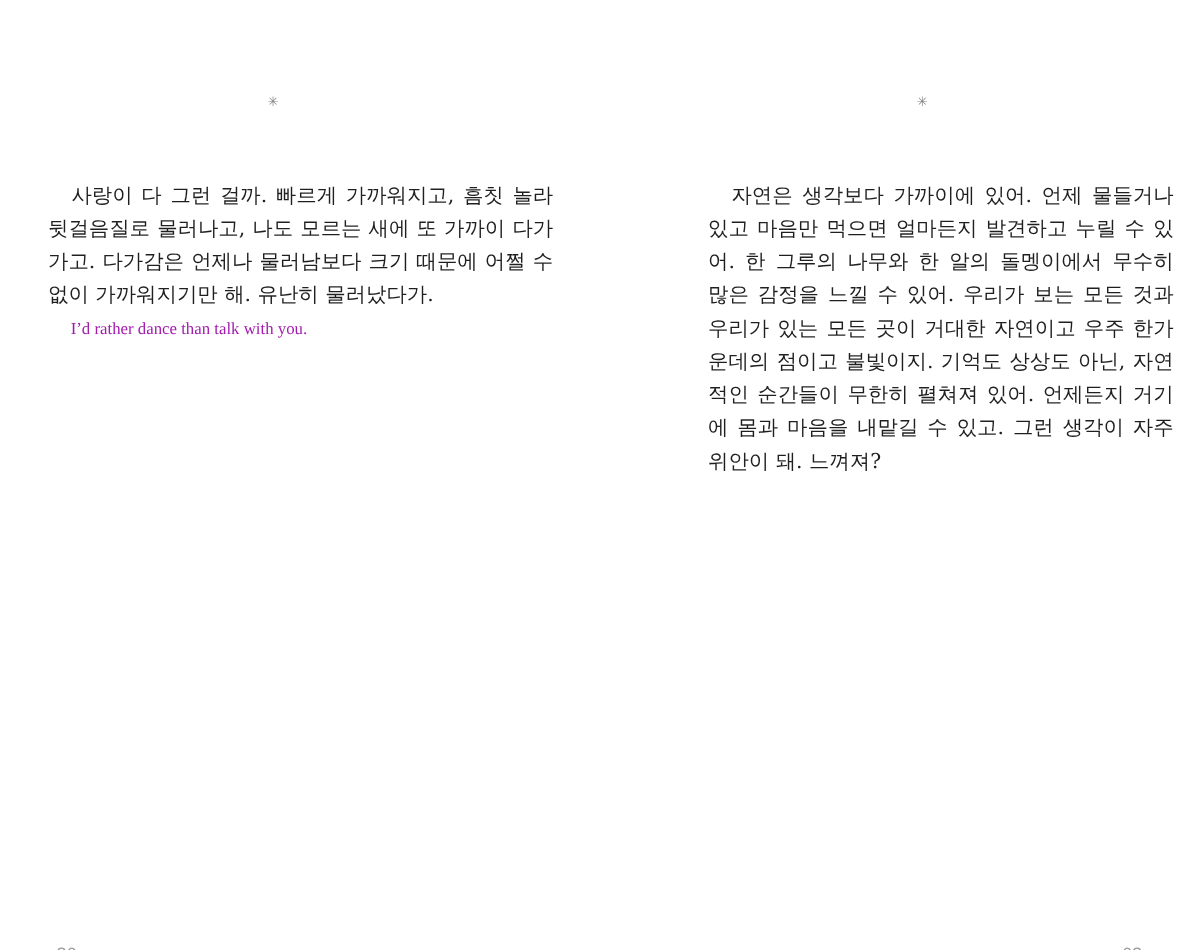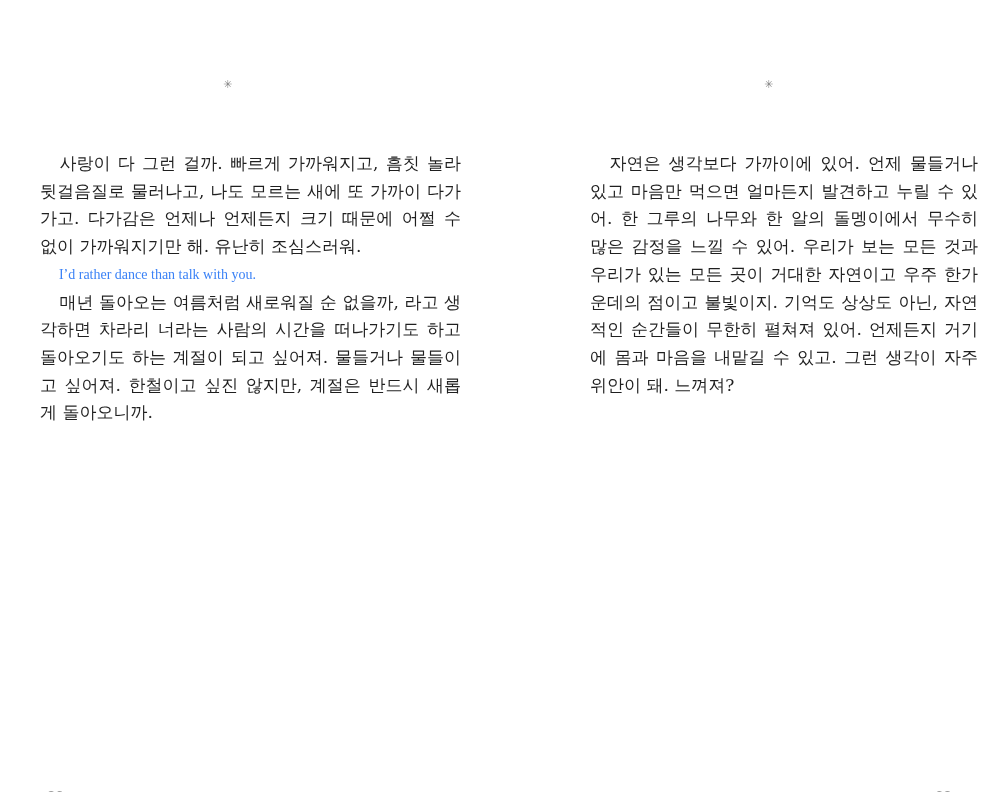--- a/index.html
+++ b/index.html
@@ -32,21 +32,21 @@
     color: #1f1f1f;
     text-align: justify;
     word-break: break-all;
     text-indent: 1.15em;
     font-family: "DejaVu Serif", serif;
   }
   p.en {
     margin: 0;
     font-size: 14px;
     line-height: 27.7px;
-    color: #3b82f6;
+    color: #a21caf;
     text-indent: 1.35em;
     font-family: "Liberation Serif", "DejaVu Serif", serif;
   }
   .ornament {
     position: absolute;
     top: 79px;
     font-size: 11px;
     line-height: 11px;
     color: #858585;
     font-family: "DejaVu Sans", sans-serif;
@@ -68,23 +68,22 @@
 </head>
 <body>
 
 <div class="spread">
 
   <span class="ornament orn-left">✳</span>
 
   <span class="ornament orn-right">✳</span>
 
   <div class="text-column col-left">
-    <p class="ko">사랑이 다 그런 걸까. 빠르게 가까워지고, 흠칫 놀라 뒷걸음질로 물러나고, 나도 모르는 새에 또 가까이 다가가고. 다가감은 언제나 언제든지 크기 때문에 어쩔 수 없이 가까워지기만 해. 유난히 조심스러워.</p>
+    <p class="ko">사랑이 다 그런 걸까. 빠르게 가까워지고, 흠칫 놀라 뒷걸음질로 물러나고, 나도 모르는 새에 또 가까이 다가가고. 다가감은 언제나 물러남보다 크기 때문에 어쩔 수 없이 가까워지기만 해. 유난히 물러났다가.</p>
     <p class="en">I’d rather dance than talk with you.</p>
-    <p class="ko">매년 돌아오는 여름처럼 새로워질 순 없을까, 라고 생각하면 차라리 너라는 사람의 시간을 떠나가기도 하고 돌아오기도 하는 계절이 되고 싶어져. 물들거나 물들이고 싶어져. 한철이고 싶진 않지만, 계절은 반드시 새롭게 돌아오니까.</p>
   </div>
 
   <div class="text-column col-right">
     <p class="ko">자연은 생각보다 가까이에 있어. 언제 물들거나 있고 마음만 먹으면 얼마든지 발견하고 누릴 수 있어. 한 그루의 나무와 한 알의 돌멩이에서 무수히 많은 감정을 느낄 수 있어. 우리가 보는 모든 것과 우리가 있는 모든 곳이 거대한 자연이고 우주 한가운데의 점이고 불빛이지. 기억도 상상도 아닌, 자연적인 순간들이 무한히 펼쳐져 있어. 언제든지 거기에 몸과 마음을 내맡길 수 있고. 그런 생각이 자주 위안이 돼. 느껴져?</p>
   </div>
 
   <span class="pagenum pn-left">36</span>
 
   <span class="pagenum pn-right">62</span>
 

